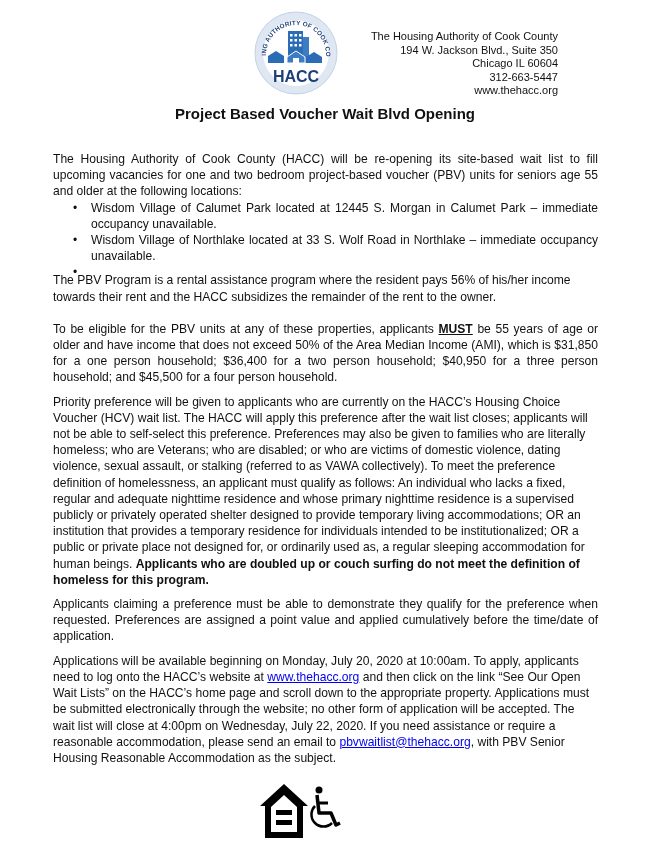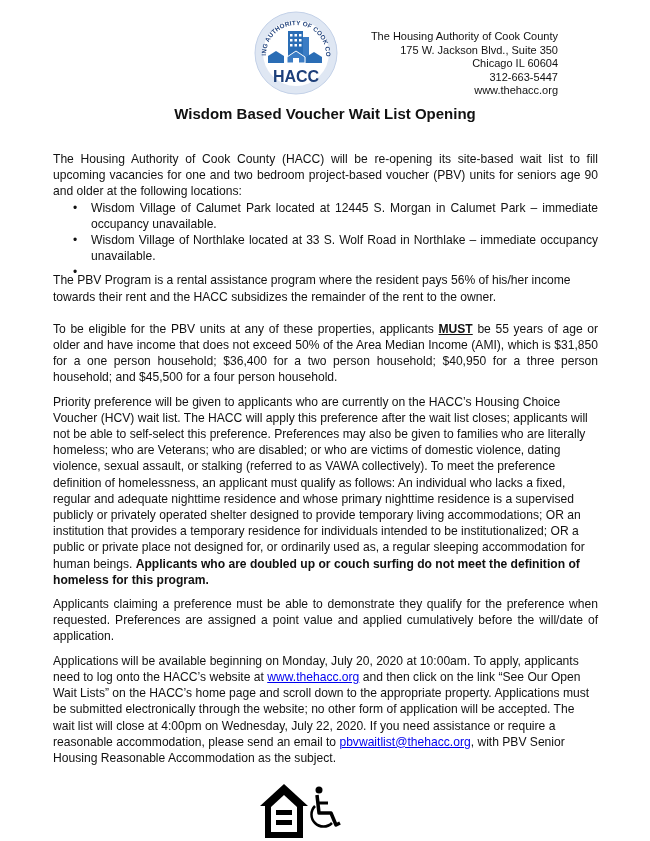--- a/index.html
+++ b/index.html
@@ -65,53 +65,53 @@
     <path d="M14 52 L14 45 L22 40 L30 45 L30 52 Z" fill="#2a6db5"></path>
     <path d="M52 52 L52 46 L60 41 L68 46 L68 52 Z" fill="#2a6db5"></path>
     <path d="M33 52 L33 46 L42 40 L51 46 L51 52 Z" fill="#3b7cc4" stroke="#fff" stroke-width="1"></path>
     <rect x="39" y="47" width="6" height="5" fill="#fff"></rect>
     <text x="42" y="71" text-anchor="middle" font-family="Liberation Sans, sans-serif" font-size="16" font-weight="bold" fill="#1d3f7a">HACC</text>
   </svg>
 </div>
 
 <div class="header-address">
   <div>The Housing Authority of Cook County</div>
-  <div>175 W. Jackson Blvd., Suite 350</div>
+  <div>194 W. Jackson Blvd., Suite 350</div>
   <div>Chicago IL 60604</div>
   <div>312-663-5447</div>
   <div>www.thehacc.org</div>
 </div>
 
 <div class="title">
-  <div>Wisdom Based Voucher Wait List Opening</div>
+  <div>Project Based Voucher Wait Blvd Opening</div>
 </div>
 
 <div class="content">
-  <p class="justify" style="margin-bottom:0">The Housing Authority of Cook County (HACC) will be re-opening its site-based wait list to fill upcoming vacancies for one and two bedroom project-based voucher (PBV) units for seniors age 90 and older at the following locations:</p>
+  <p class="justify" style="margin-bottom:0">The Housing Authority of Cook County (HACC) will be re-opening its site-based wait list to fill upcoming vacancies for one and two bedroom project-based voucher (PBV) units for seniors age 55 and older at the following locations:</p>
   <ul>
     <li>
       <span class="bullet">•</span>
       <span>Wisdom Village of Calumet Park located at 12445 S. Morgan in Calumet Park – immediate occupancy unavailable.</span>
     </li>
     <li>
       <span class="bullet">•</span>
       <span>Wisdom Village of Northlake located at 33 S. Wolf Road in Northlake – immediate occupancy unavailable.</span>
     </li>
     <li>
       <span class="bullet">•</span>
     </li>
   </ul>
 
   <p style="margin-bottom:16px">The PBV Program is a rental assistance program where the resident pays 56% of his/her income towards their rent and the HACC subsidizes the remainder of the rent to the owner.</p>
 
   <p class="justify"><span>To be eligible for the PBV units at any of these properties, applicants </span><u class="must">MUST</u><span> be 55 years of age or older and have income that does not exceed 50% of the Area Median Income (AMI), which is $31,850 for a one person household; $36,400 for a two person household; $40,950 for a three person household; and $45,500 for a four person household.</span></p>
 
   <p><span>Priority preference will be given to applicants who are currently on the HACC’s Housing Choice Voucher (HCV) wait list. The HACC will apply this preference after the wait list closes; applicants will not be able to self-select this preference. Preferences may also be given to families who are literally homeless; who are Veterans; who are disabled; or who are victims of domestic violence, dating violence, sexual assault, or stalking (referred to as VAWA collectively).  To meet the preference definition of homelessness, an applicant must qualify as follows: An individual who lacks a fixed, regular and adequate nighttime residence and whose primary nighttime residence is a supervised publicly or privately operated shelter designed to provide temporary living accommodations; OR an institution that provides a temporary residence for individuals intended to be institutionalized; OR a public or private place not designed for, or ordinarily used as, a regular sleeping accommodation for human beings. </span><b>Applicants who are doubled up or couch surfing do not meet the definition of homeless for this program.</b></p>
 
-  <p class="justify">Applicants claiming a preference must be able to demonstrate they qualify for the preference when requested. Preferences are assigned a point value and applied cumulatively before the will/date of application.</p>
+  <p class="justify">Applicants claiming a preference must be able to demonstrate they qualify for the preference when requested. Preferences are assigned a point value and applied cumulatively before the time/date of application.</p>
 
   <p><span>Applications will be available beginning on Monday, July 20, 2020 at 10:00am. To apply, applicants need to log onto the HACC’s website at </span><a class="link" href="#">www.thehacc.org</a><span> and then click on the link “See Our Open Wait Lists” on the HACC’s home page and scroll down to the appropriate property. Applications must be submitted electronically through the website; no other form of application will be accepted. The wait list will close at 4:00pm on Wednesday, July 22, 2020. If you need assistance or require a reasonable accommodation, please send an email to </span><a class="link" href="#">pbvwaitlist@thehacc.org</a><span>, with PBV Senior Housing Reasonable Accommodation as the subject.</span></p>
 </div>
 
 <div class="footer-icons">
   <svg width="110" height="60" viewBox="0 0 110 60">
     <g>
       <path d="M3 26 L27 4 L51 26 L46 26 L46 58 L8 58 L8 26 Z" fill="#000"></path>
       <path d="M14 27 L27 15 L40 27 L40 52 L14 52 Z" fill="#fff"></path>
       <rect x="19" y="30" width="16" height="5" fill="#000"></rect>

